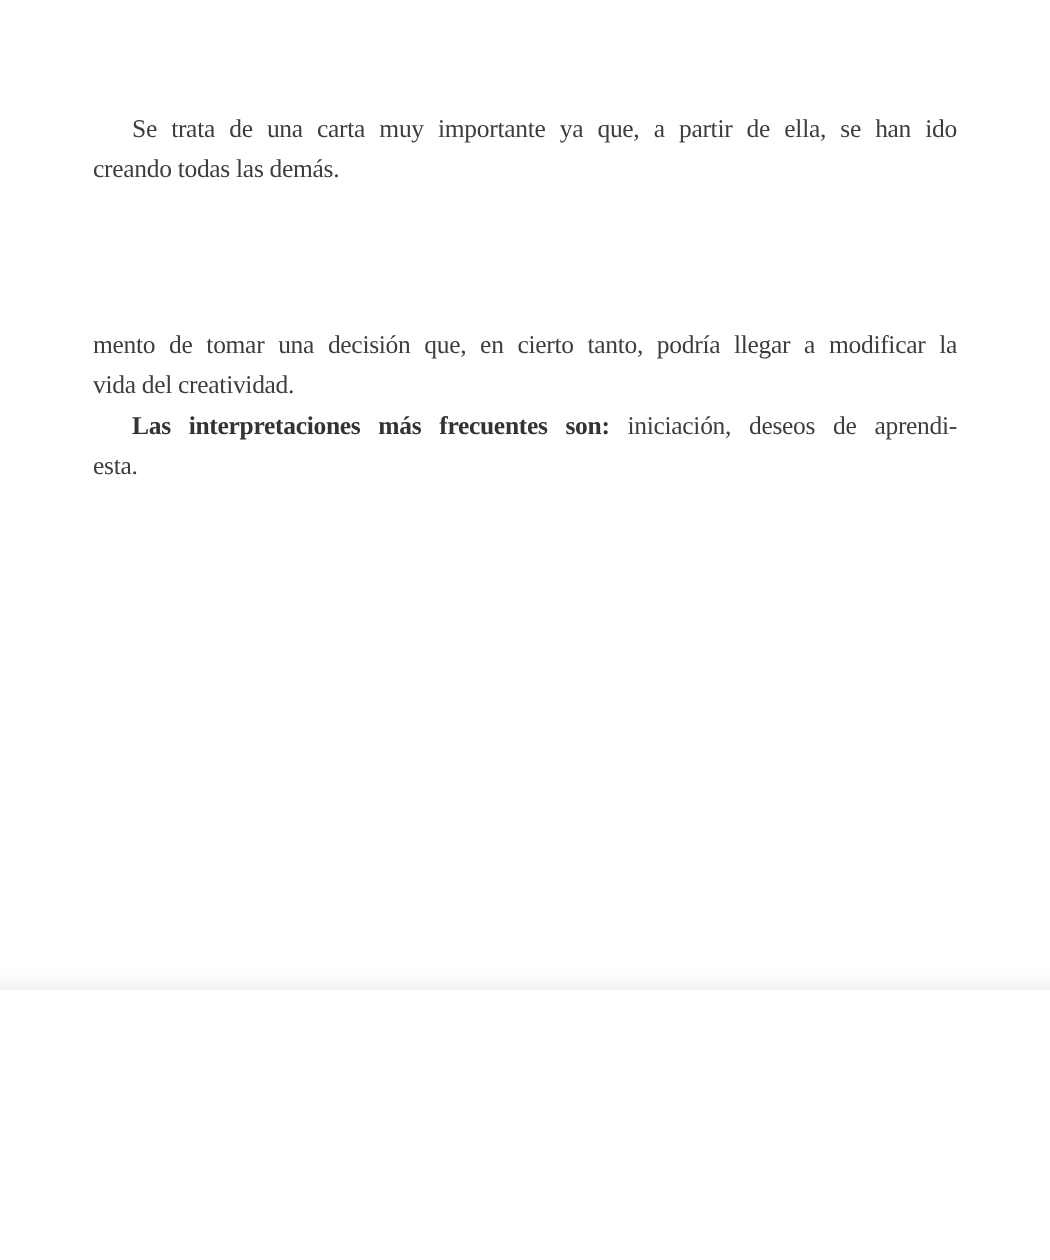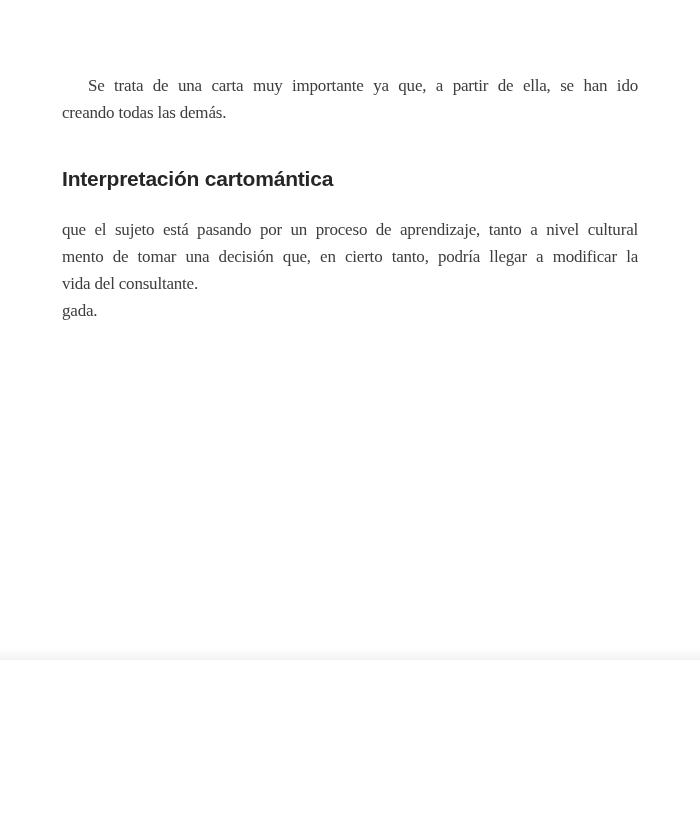--- a/index.html
+++ b/index.html
@@ -79,27 +79,26 @@
 </head>
 <body>
 
 <div class="page">
 
   <div class="text-col intro-block">
     <div class="line indent">Se trata de una carta muy importante ya que, a partir de ella, se han ido</div>
     <div class="line last">creando todas las demás.</div>
   </div>
 
-  <h1 class="heading">Interpretación cartomántica</h1>
 
   <div class="text-col body-block">
-    <div class="line">que el sujeto está pasando por un proceso de aprendizaje, tanto a nivel cultural</div>
     <div class="line">mento de tomar una decisión que, en cierto tanto, podría llegar a modificar la</div>
-    <div class="line last">vida del consultante.</div>
+    <div class="line last">vida del creatividad.</div>
 
-    <div class="line last">gada.</div>
+    <div class="line indent"><span class="bold">Las interpretaciones más frecuentes son:</span><span> iniciación, deseos de aprendi-</span></div>
+    <div class="line last">esta.</div>
   </div>
 
   <div class="page-number">17</div>
 
   <div class="bottom-edge"></div>
 
 </div>
 
 </body></html>

